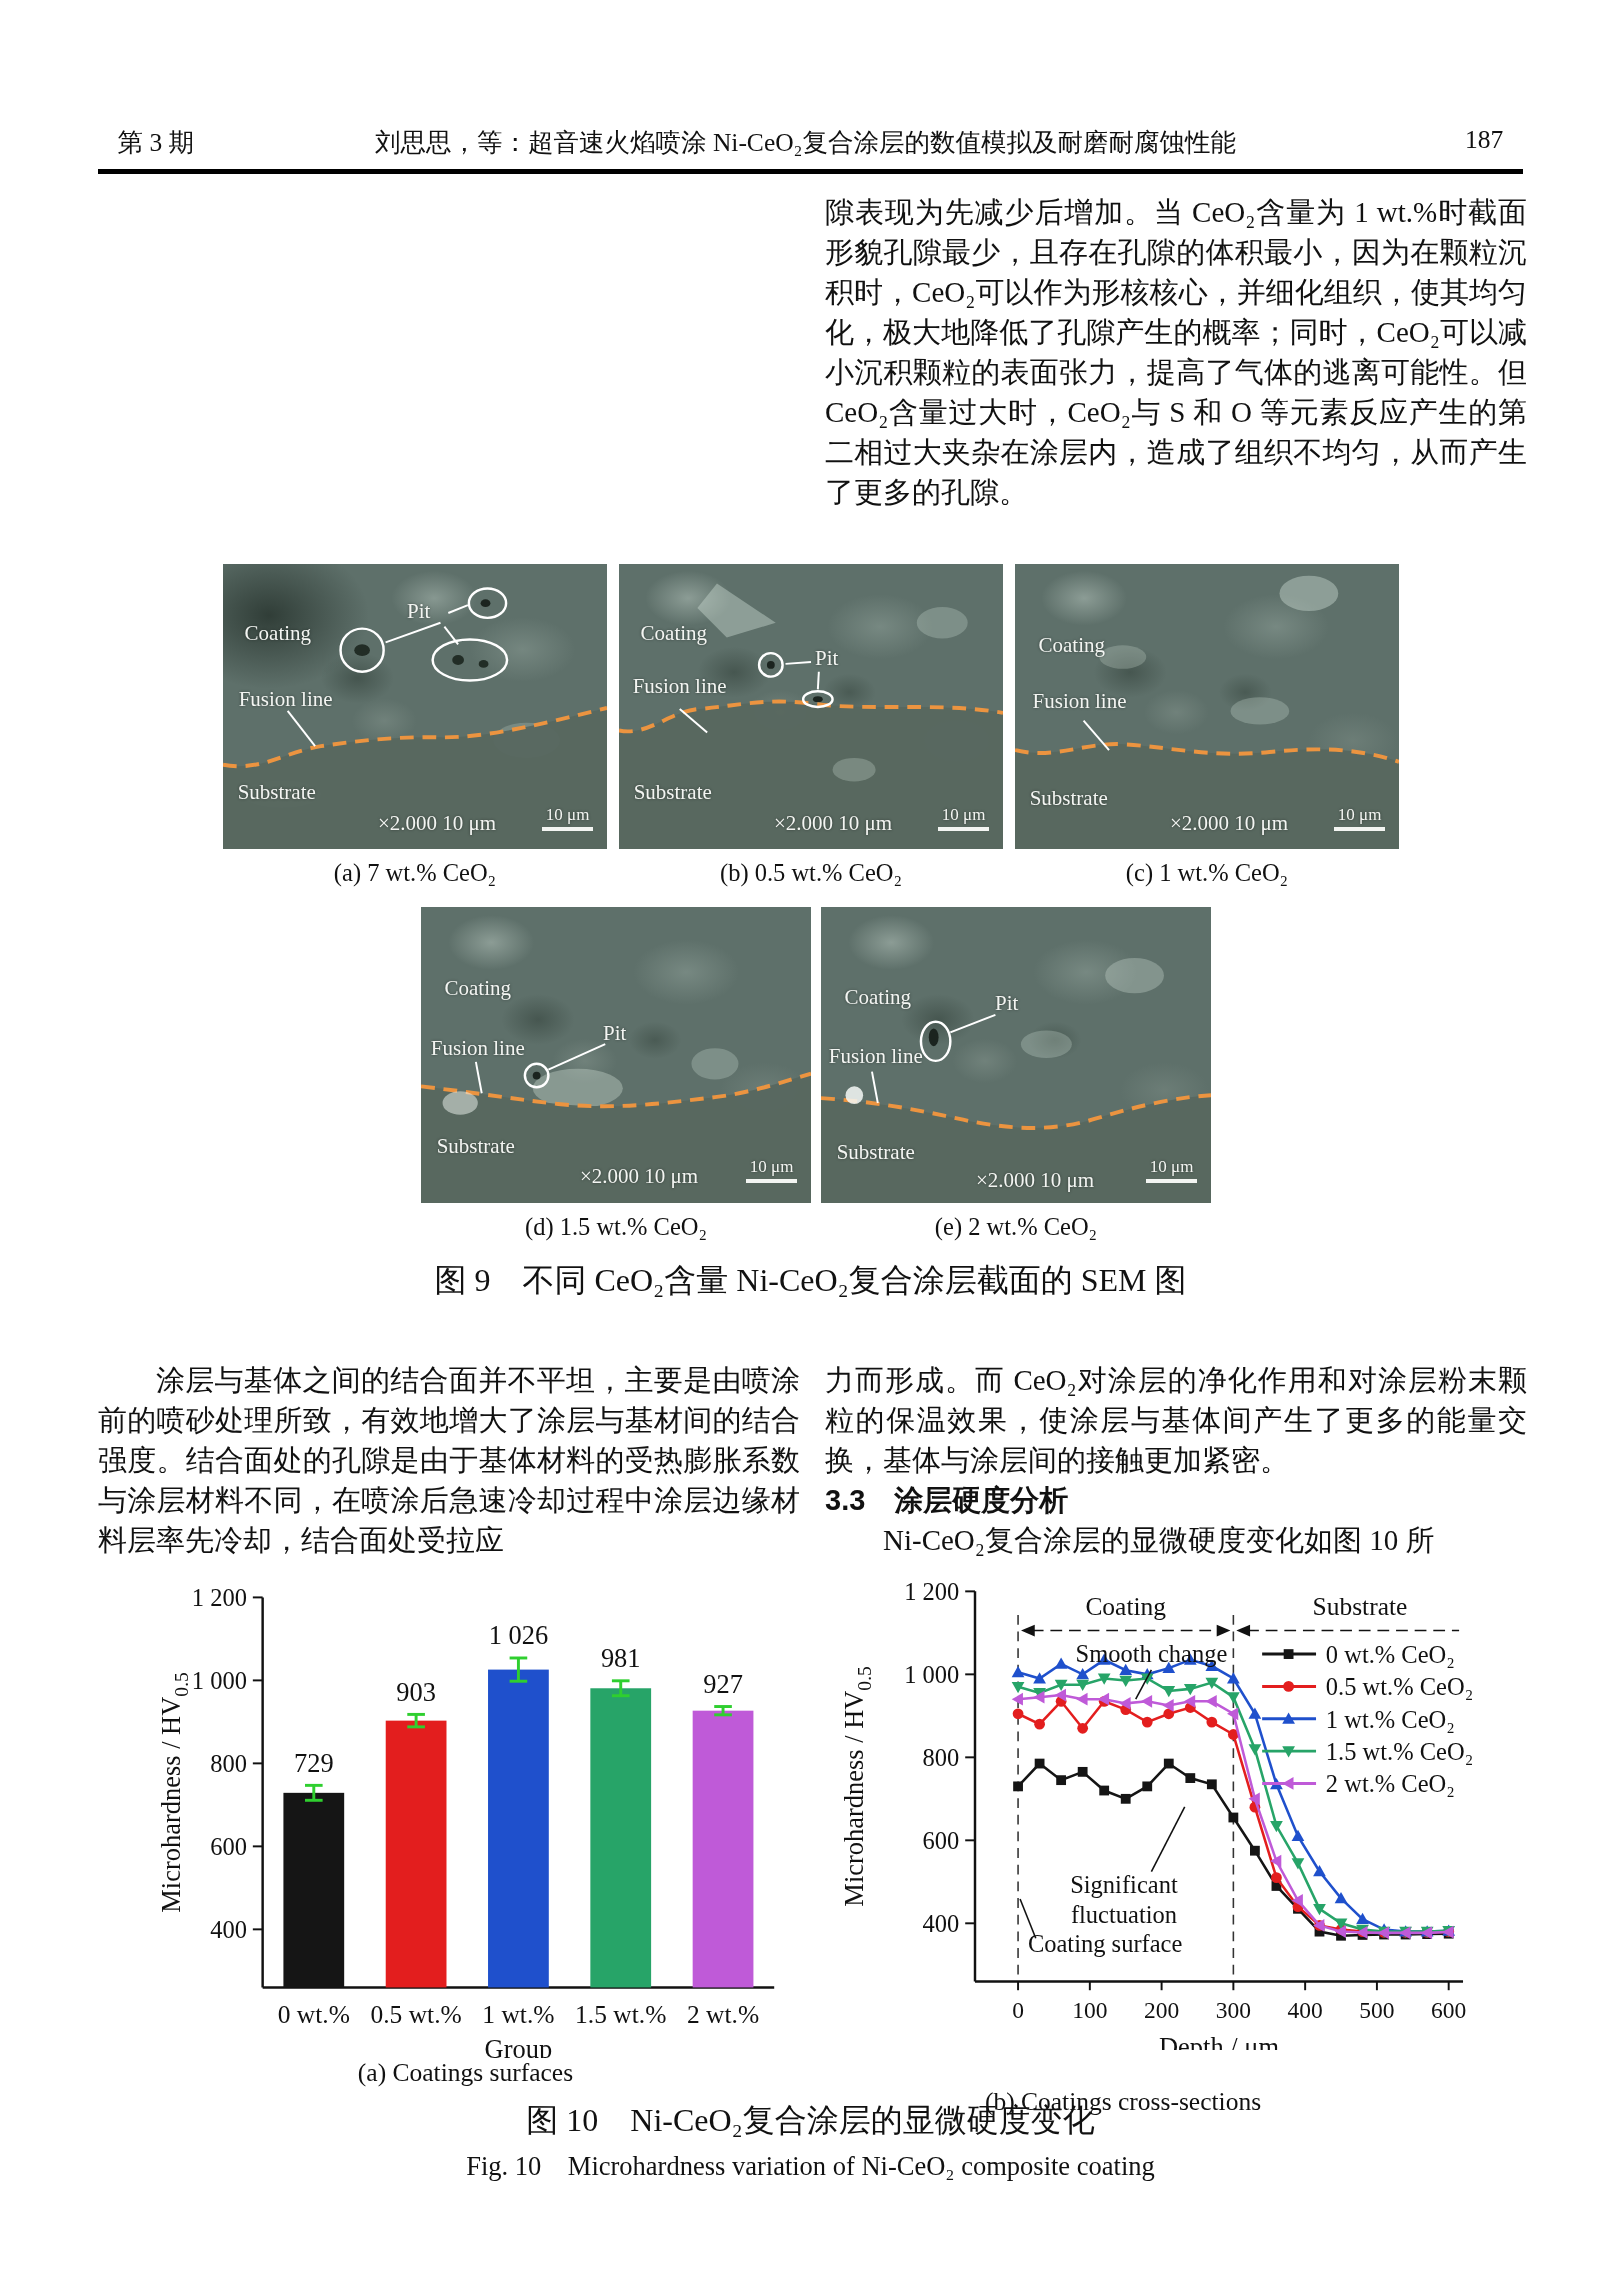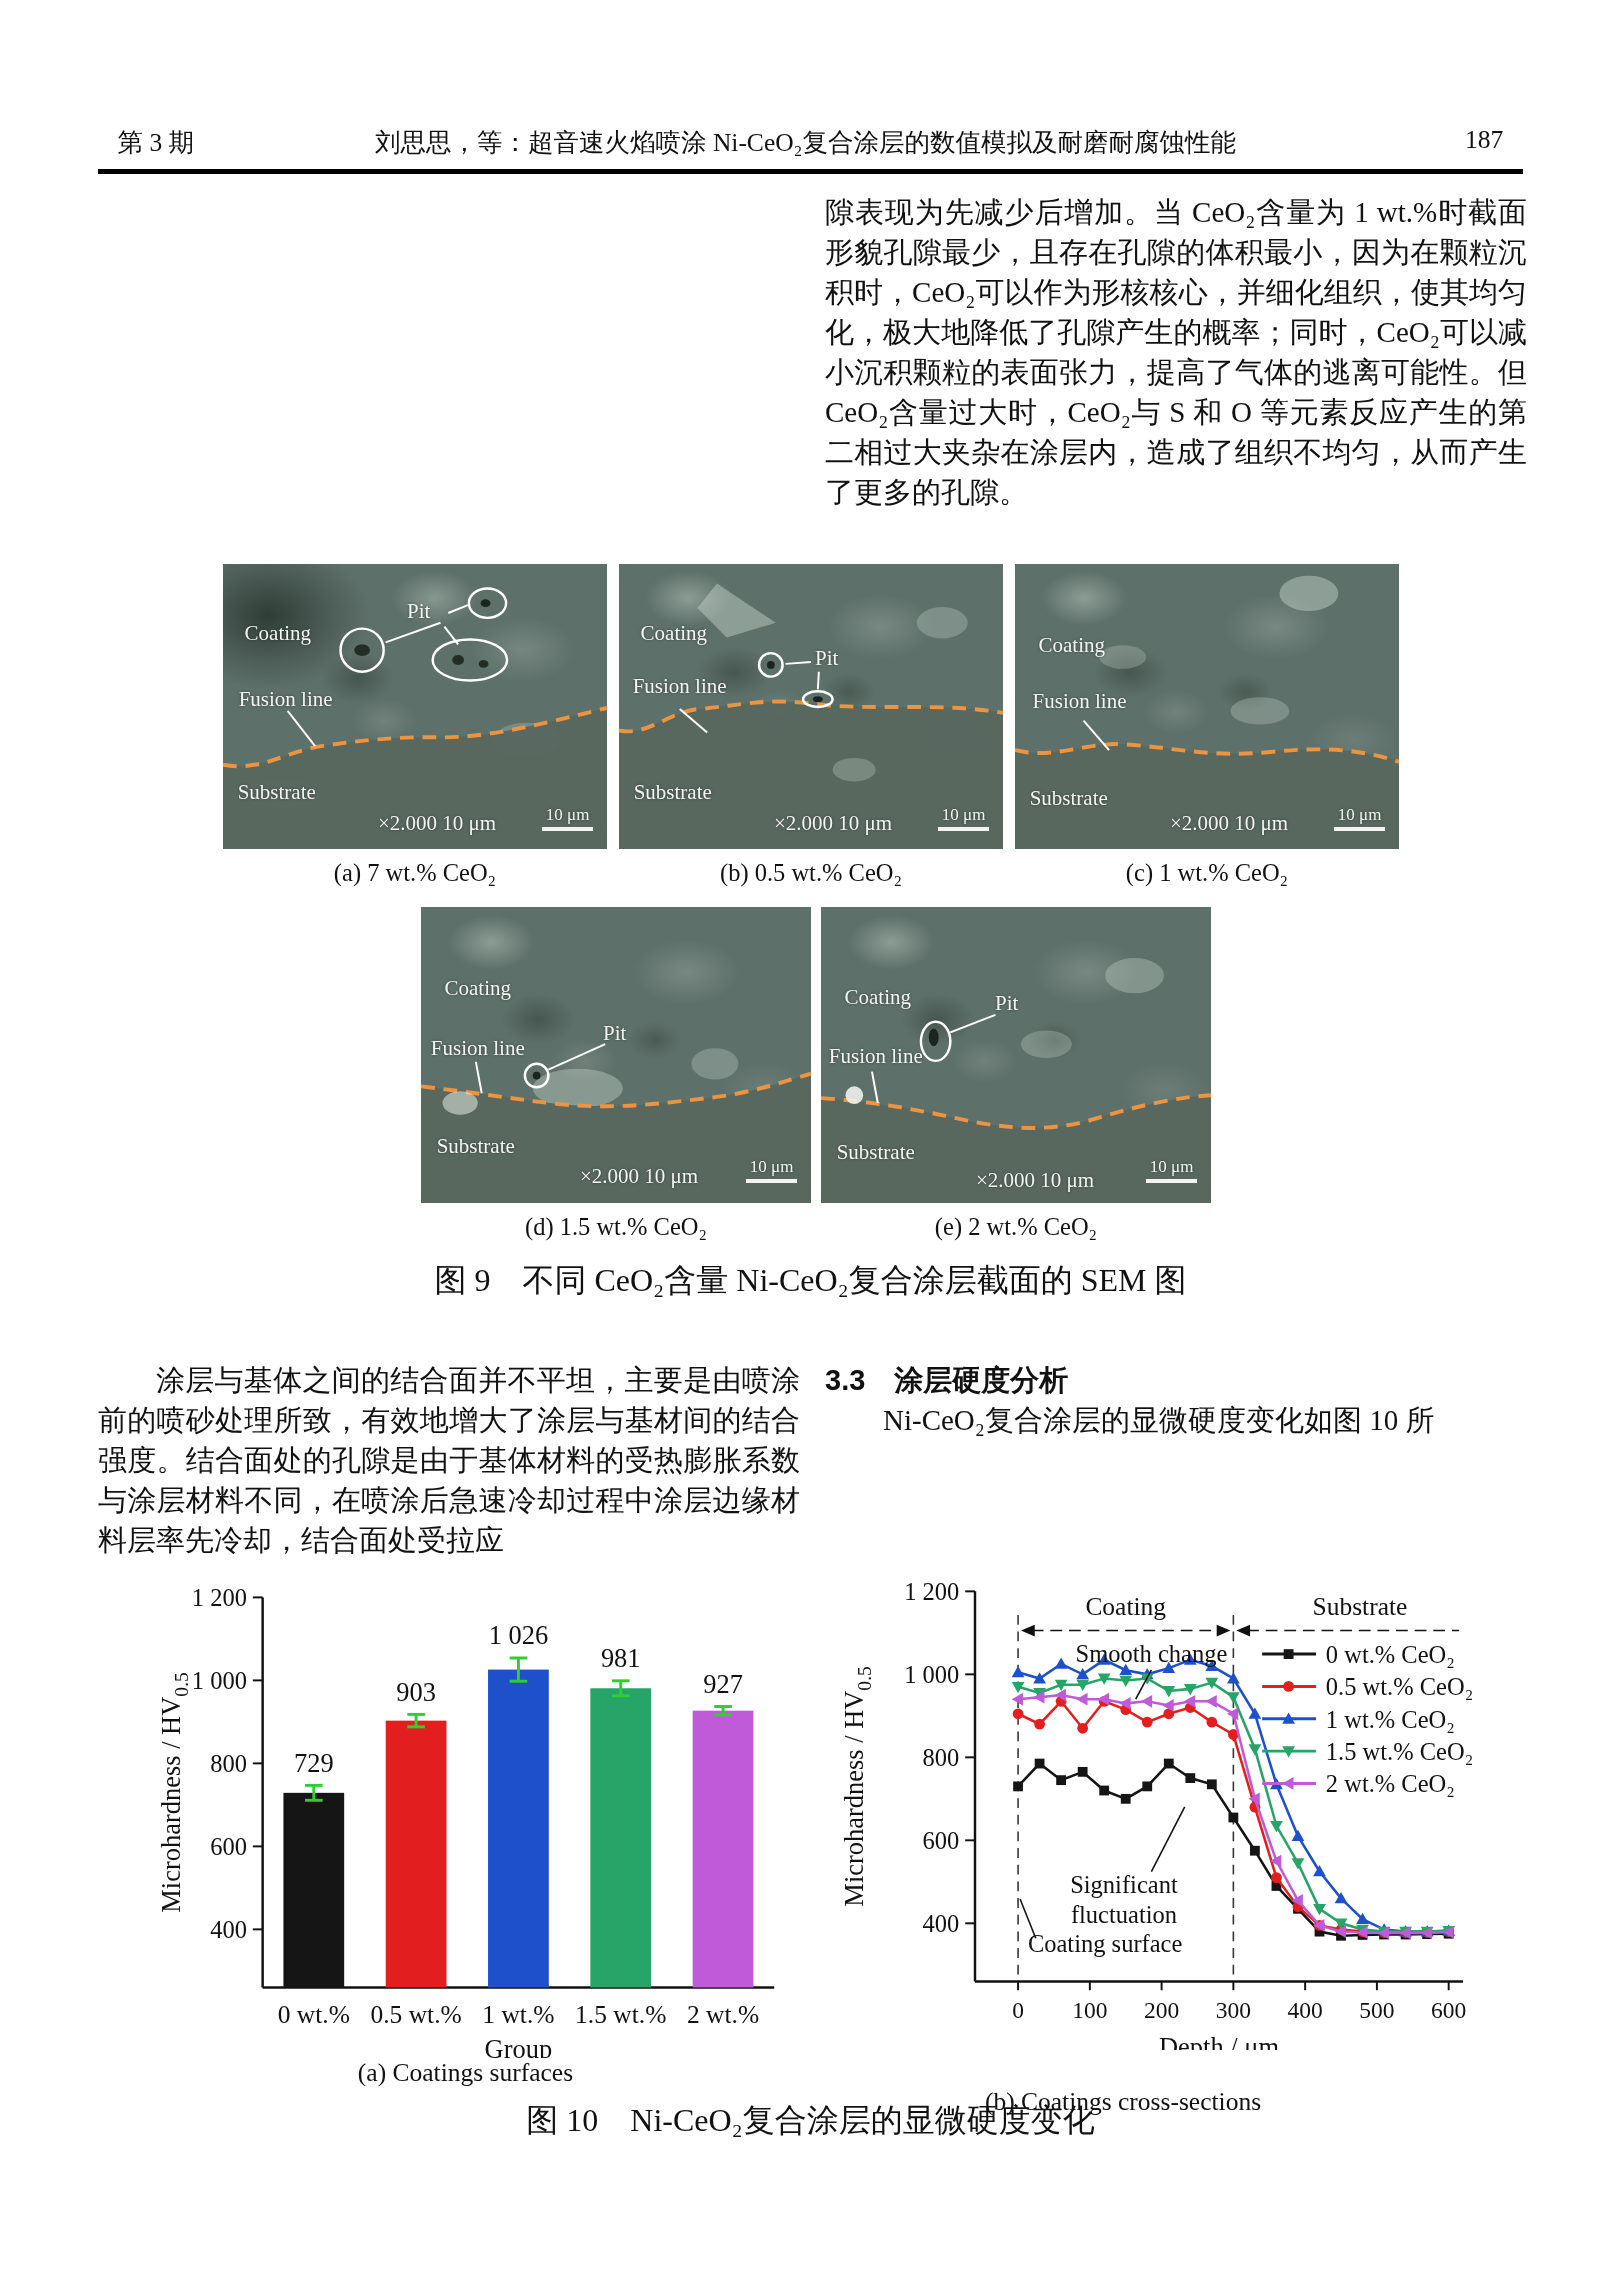--- a/index.html
+++ b/index.html
@@ -168,20 +168,21 @@
 
   <div class="panel-cap" style="left:421px;top:1213px;width:390px;">(d) 1.5 wt.% CeO₂</div>
   <div class="panel-cap" style="left:821px;top:1213px;width:390px;">(e) 2 wt.% CeO₂</div>
 
   <div class="fig-cap-zh" style="top:1259px;">图 9　不同 CeO₂含量 Ni-CeO₂复合涂层截面的 SEM 图</div>
 
   <div class="col" style="left:98px;top:1360px;">
     <p class="indent">涂层与基体之间的结合面并不平坦，主要是由喷涂前的喷砂处理所致，有效地增大了涂层与基材间的结合强度。结合面处的孔隙是由于基体材料的受热膨胀系数与涂层材料不同，在喷涂后急速冷却过程中涂层边缘材料层率先冷却，结合面处受拉应</p>
   </div>
   <div class="col" style="left:825px;top:1360px;">
+    <p>力而形成。而 CeO₂对涂层的净化作用和对涂层粉末颗粒的保温效果，使涂层与基体间产生了更多的能量交换，基体与涂层间的接触更加紧密。</p>
     <p class="sec-head">3.3　涂层硬度分析</p>
     <p class="indent">Ni-CeO₂复合涂层的显微硬度变化如图 10 所</p>
   </div>
 
   <div class="chart-box" style="left:147px;top:1568px;width:637px;height:490px;">
     <svg id="barchart" viewBox="0 0 650 500" width="637" height="490">
         <line x1="118" y1="428" x2="640" y2="428" stroke="#111" stroke-width="2.5"></line>
         <line x1="118" y1="30" x2="118" y2="428" stroke="#111" stroke-width="2.5"></line>
         <line x1="108" y1="368.72340425531917" x2="118" y2="368.72340425531917" stroke="#111" stroke-width="2"></line>
         <text x="102" y="377.72340425531917" font-size="25" text-anchor="end" fill="#111" font-family="&quot;Liberation Serif&quot;,&quot;DejaVu Serif&quot;,serif">400</text>
@@ -397,15 +398,16 @@
         <text x="204" y="400" font-size="25" text-anchor="start" fill="#111" font-family="&quot;Liberation Serif&quot;,&quot;DejaVu Serif&quot;,serif">Coating surface</text>
         <line x1="212" y1="386" x2="196" y2="346" stroke="#111" stroke-width="1.6"></line>
         <text x="399" y="506" font-size="27" text-anchor="middle" fill="#111" font-family="&quot;Liberation Serif&quot;,&quot;DejaVu Serif&quot;,serif">Depth / μm</text>
         <text x="0" y="0" font-size="27" text-anchor="middle" fill="#111" transform="translate(36 231) rotate(-90)" font-family="&quot;Liberation Serif&quot;,&quot;DejaVu Serif&quot;,serif"><tspan>Microhardness / HV</tspan><tspan dy="8" font-size="20">0.5</tspan></text>
       </svg>
   </div>
   <div class="chart-cap" style="left:147px;top:2058px;width:637px;">(a) Coatings surfaces</div>
   <div class="chart-cap" style="left:780px;top:2064px;width:686px;margin-top:23px;">(b) Coatings cross-sections</div>
 
   <div class="fig-cap-zh" style="top:2099px;">图 10　Ni-CeO₂复合涂层的显微硬度变化</div>
+  <div class="fig-cap-en" style="top:2148px;">Fig. 10　Microhardness variation of Ni-CeO₂ composite coating</div>
 
 </div>
 
 
 </body></html>

